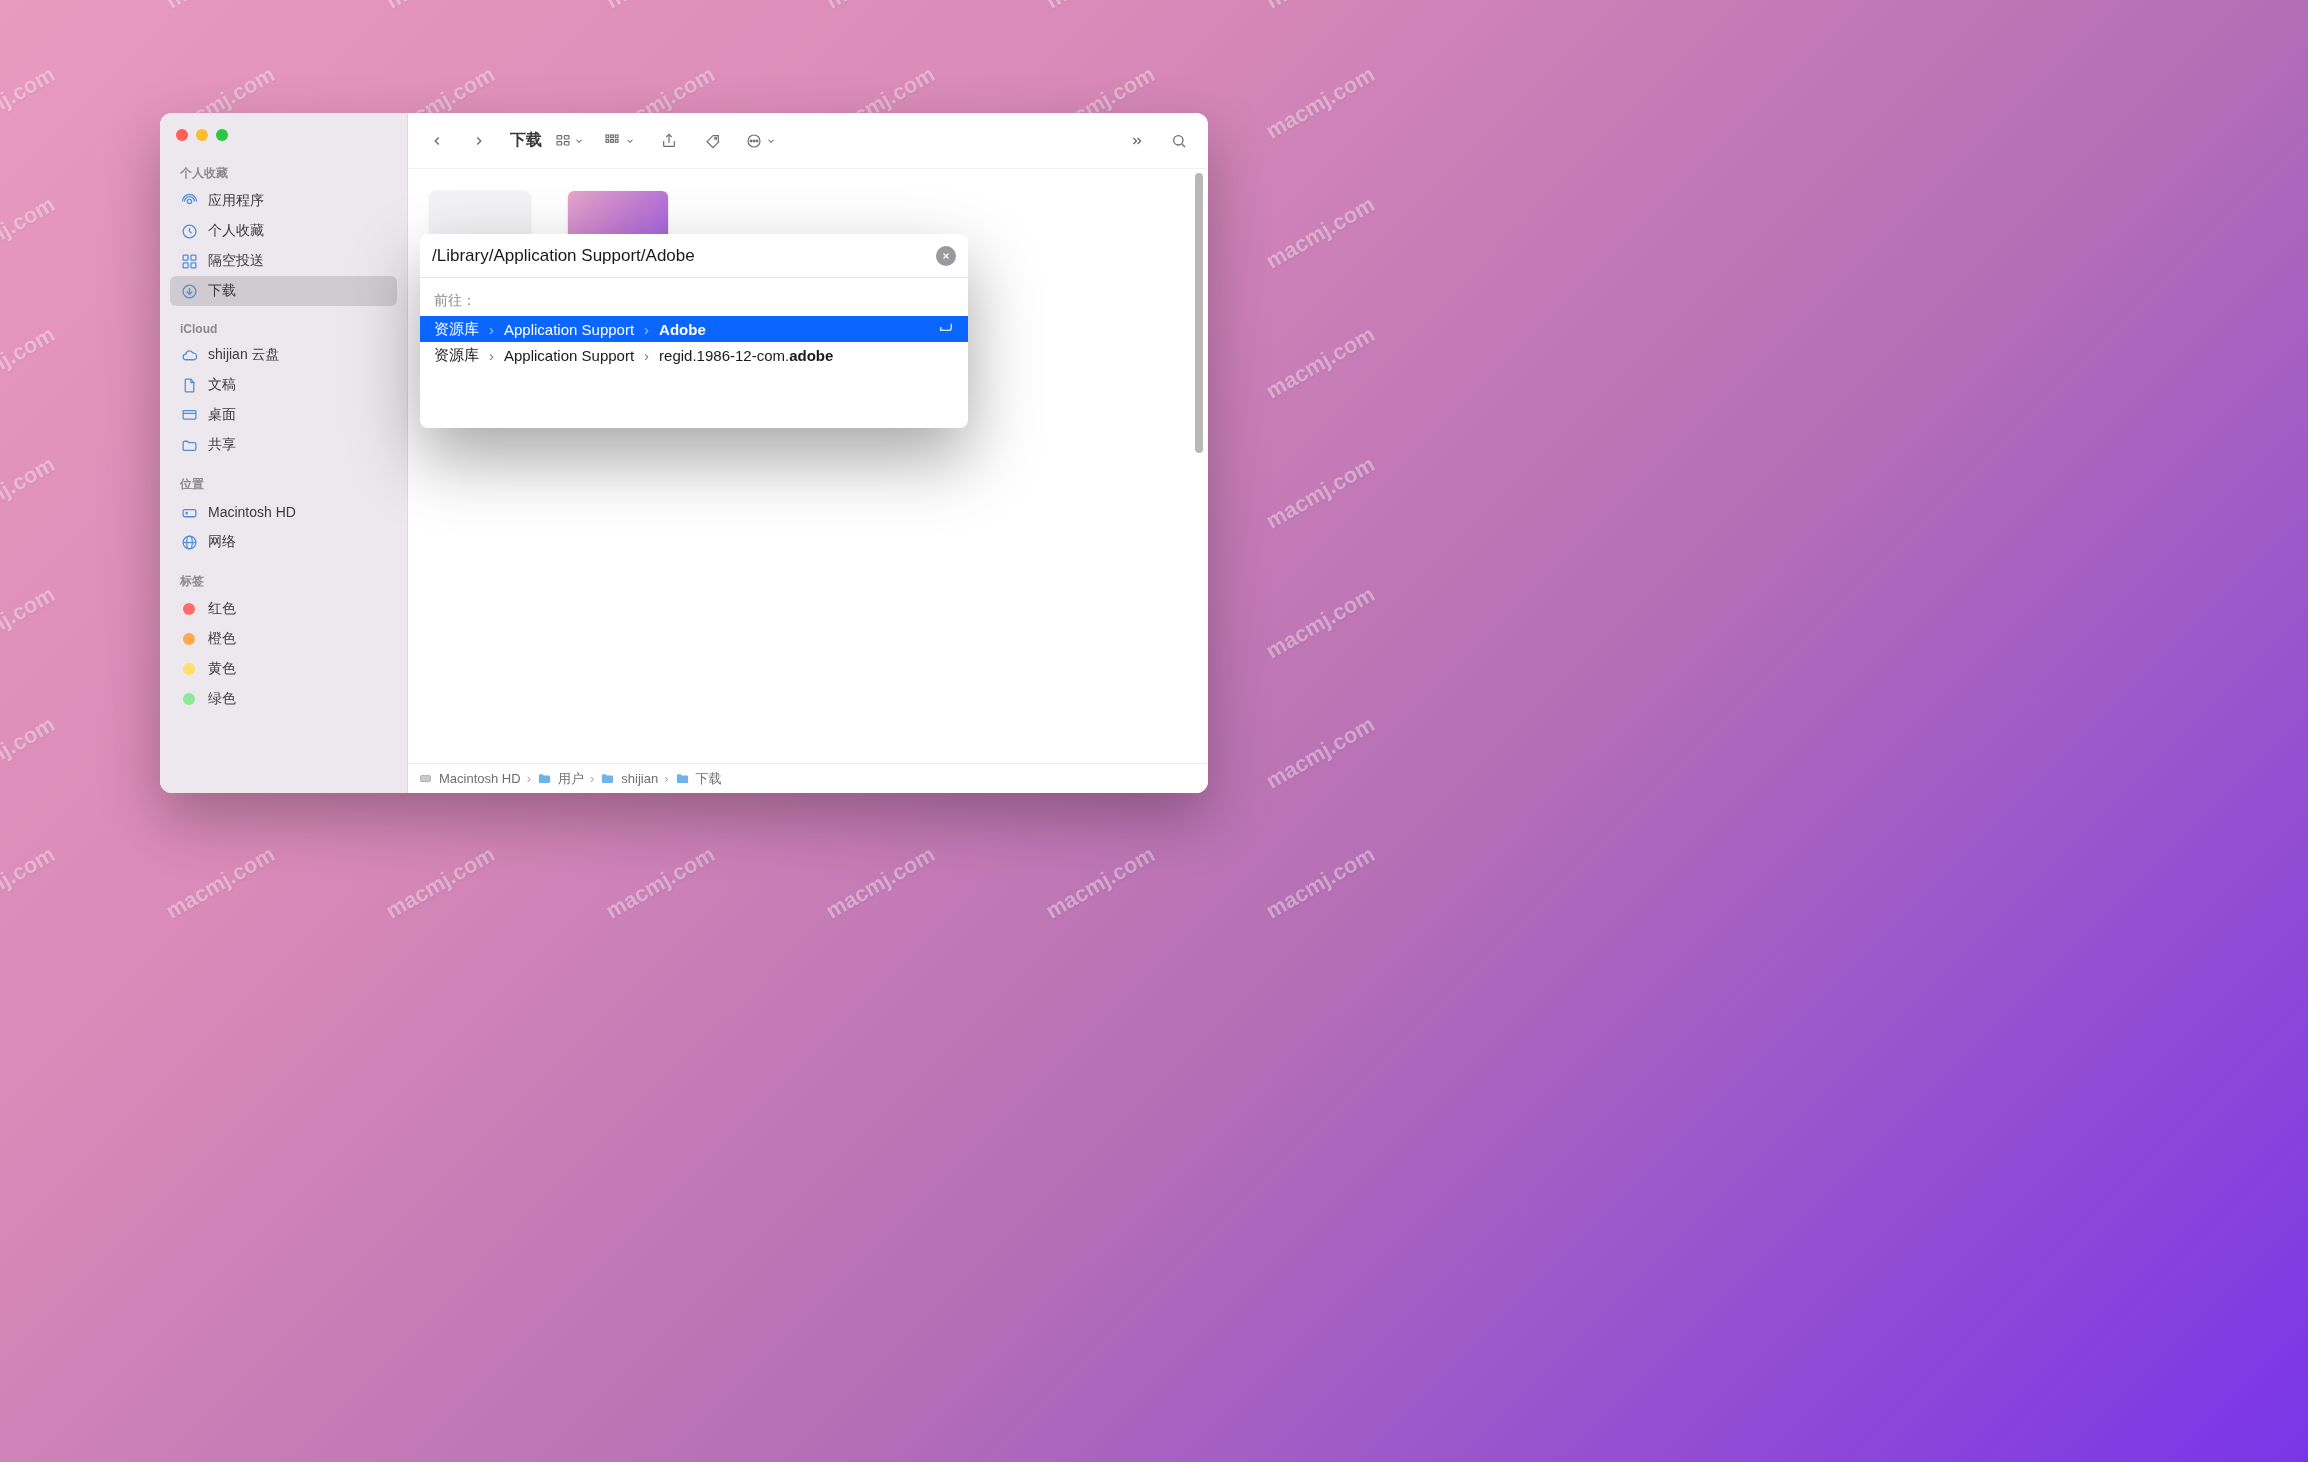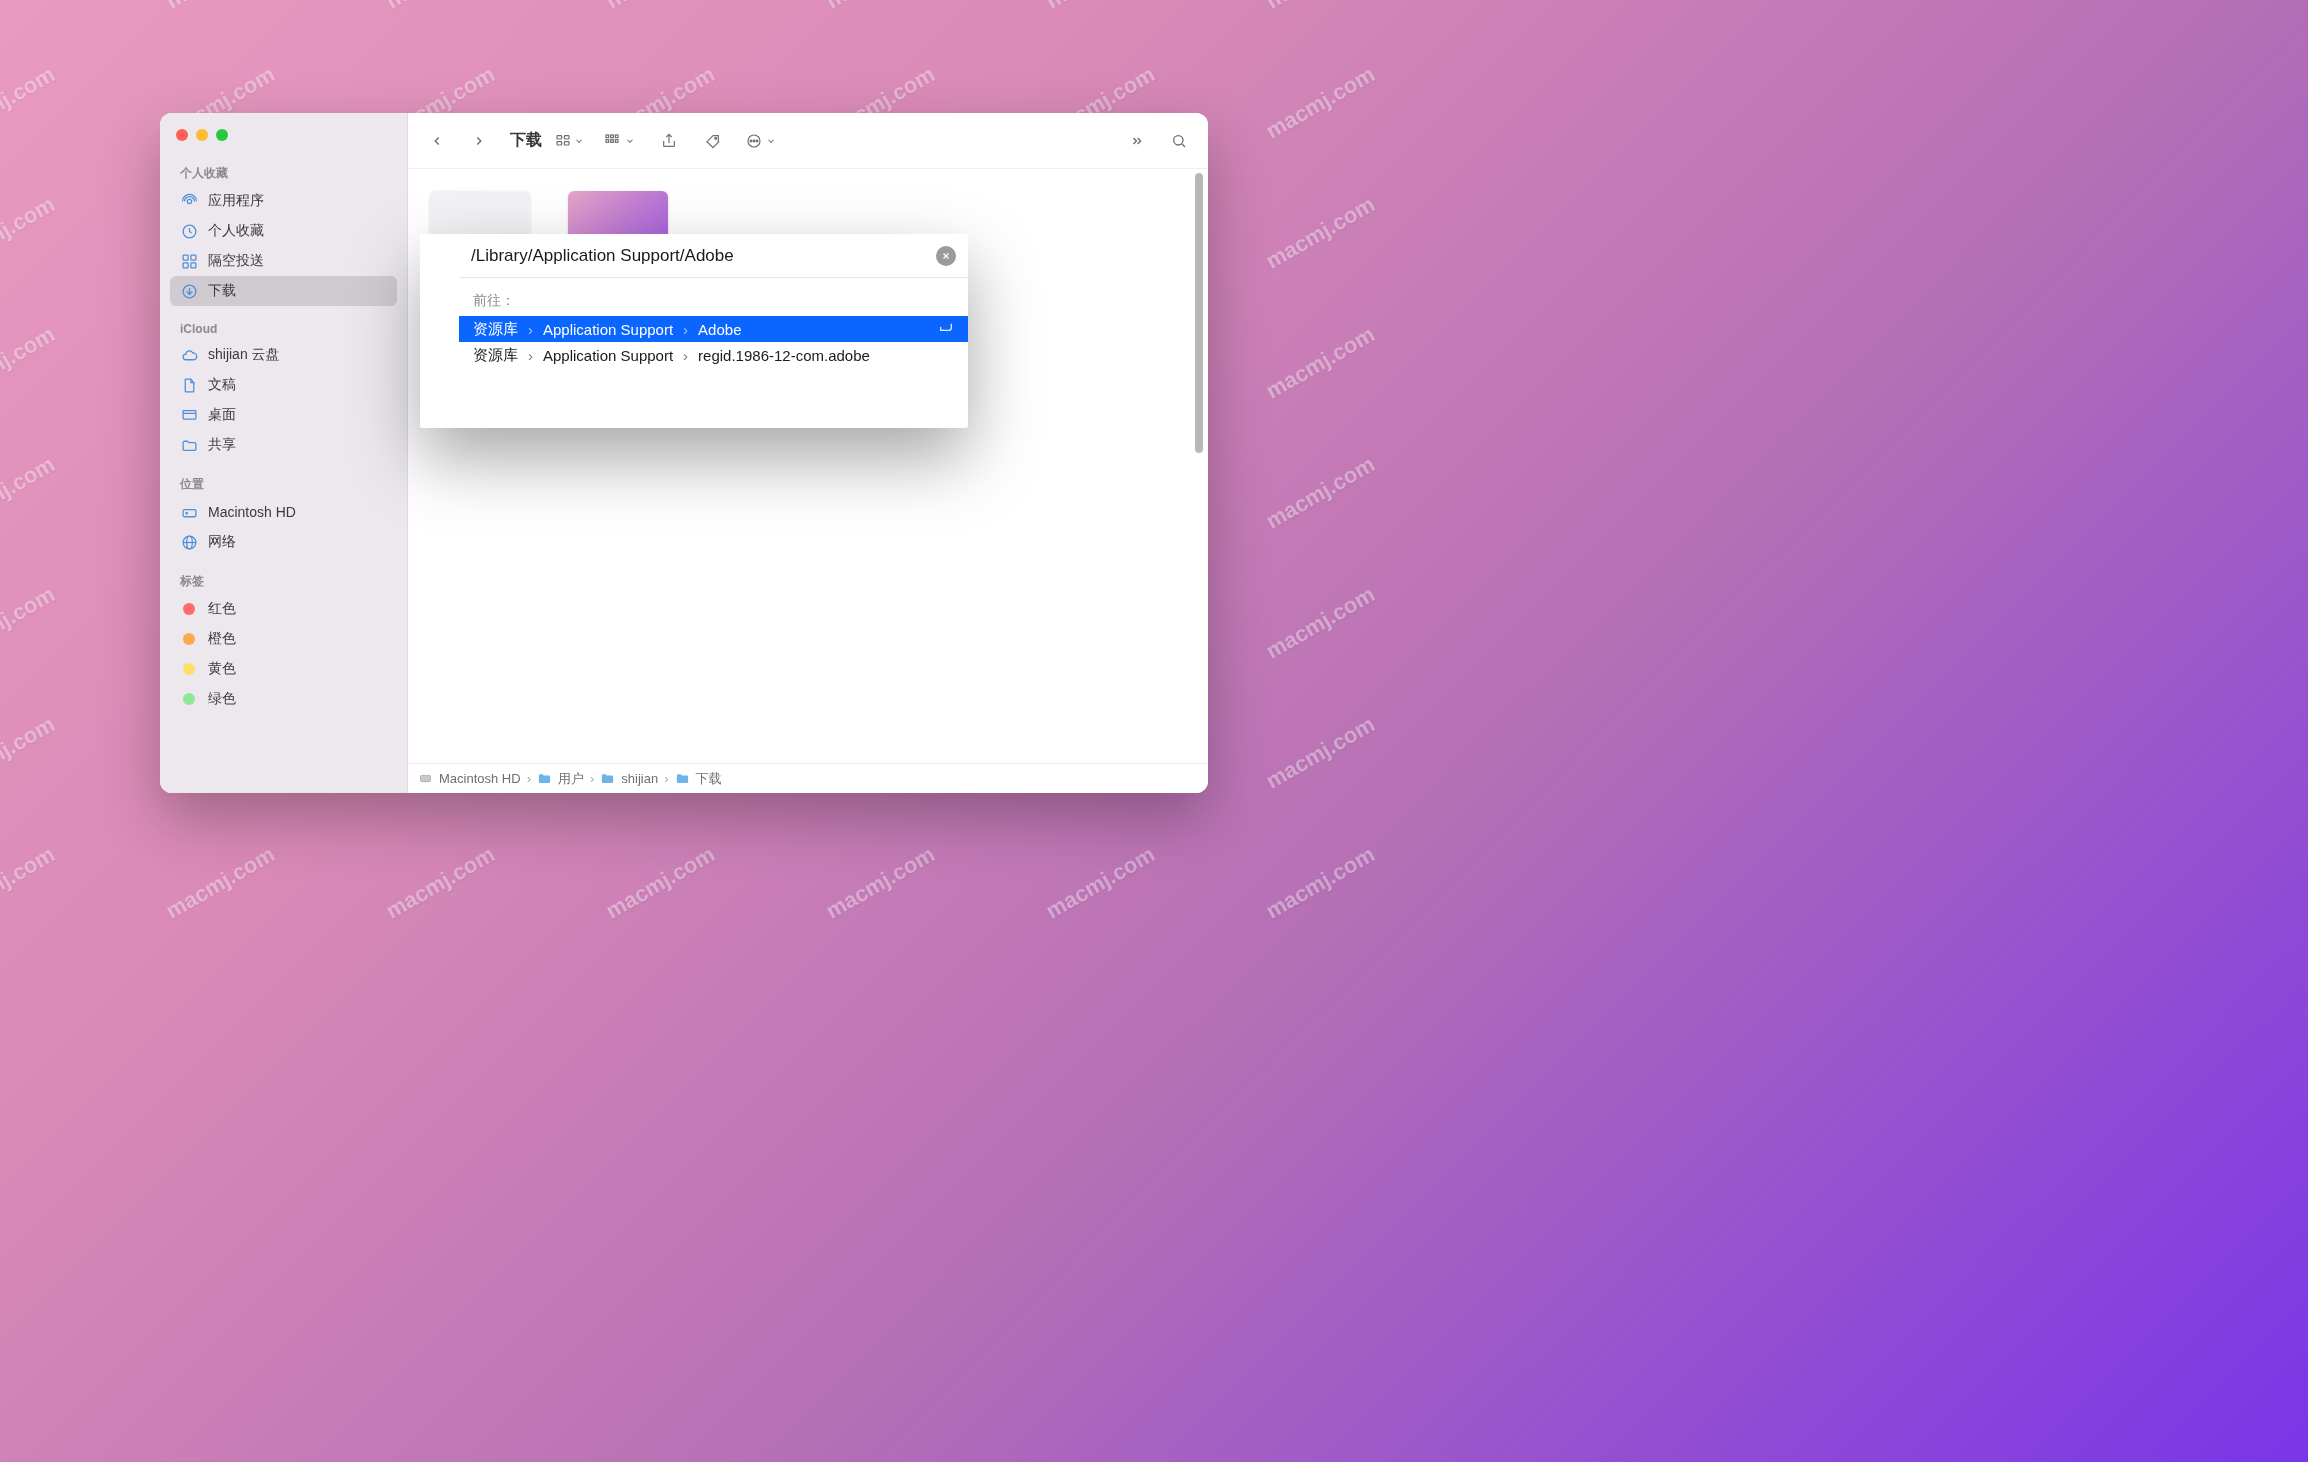--- a/index.html
+++ b/index.html
@@ -95,25 +95,24 @@
   .scroll-thumb {
     position:absolute; left:3px; right:3px; top:0; height:280px;
     background:rgba(0,0,0,0.28); border-radius:5px;
   }
 
   
   .goto {
     position:absolute;
     left:420px; top:234px; width:548px;
     background:#fff;
-    border-radius:2px;
+    border-radius:8px;
     box-shadow:0 30px 70px rgba(0,0,0,0.35);
     z-index:10;
     overflow:hidden;
-    padding-left:39px;
   }
   .goto-input-row {
     display:flex; align-items:center; height:44px; padding:0 12px;
     border-bottom:1px solid rgba(0,0,0,0.1);
   }
   .goto-input {
     flex:1; font-size:17px; color:#1a1a1c; border:none; outline:none; background:transparent;
   }
   .goto-clear {
     width:20px; height:20px; border-radius:50%; background:#9a9a9e; color:#fff;
@@ -122,21 +121,21 @@
   .goto-body { padding:10px 0 60px; }
   .goto-label { font-size:14px; color:#8a8a8e; padding:4px 14px 6px; }
   .goto-row {
     display:flex; align-items:center; gap:8px;
     height:26px; padding:0 14px; font-size:15px; color:#1a1a1c;
   }
   .goto-row.selected { background:#0a66ff; color:#fff; }
   .goto-row .gr-icon { width:16px; height:16px; display:inline-flex; opacity:0.85; }
   .goto-row.selected .gr-icon { filter:brightness(5); }
   .gr-sep { color:inherit; opacity:0.6; margin:0 2px; }
-  .gr-bold { font-weight:400; }
+  .gr-bold { font-weight:700; }
 </style>
 </head>
 <body>
 
 <div class="wm-layer" id="wm">
     <span style="left: -60px; top: -40px;">macmj.com</span>
     <span style="left: 160px; top: -40px;">macmj.com</span>
     <span style="left: 380px; top: -40px;">macmj.com</span>
     <span style="left: 600px; top: -40px;">macmj.com</span>
     <span style="left: 820px; top: -40px;">macmj.com</span>

